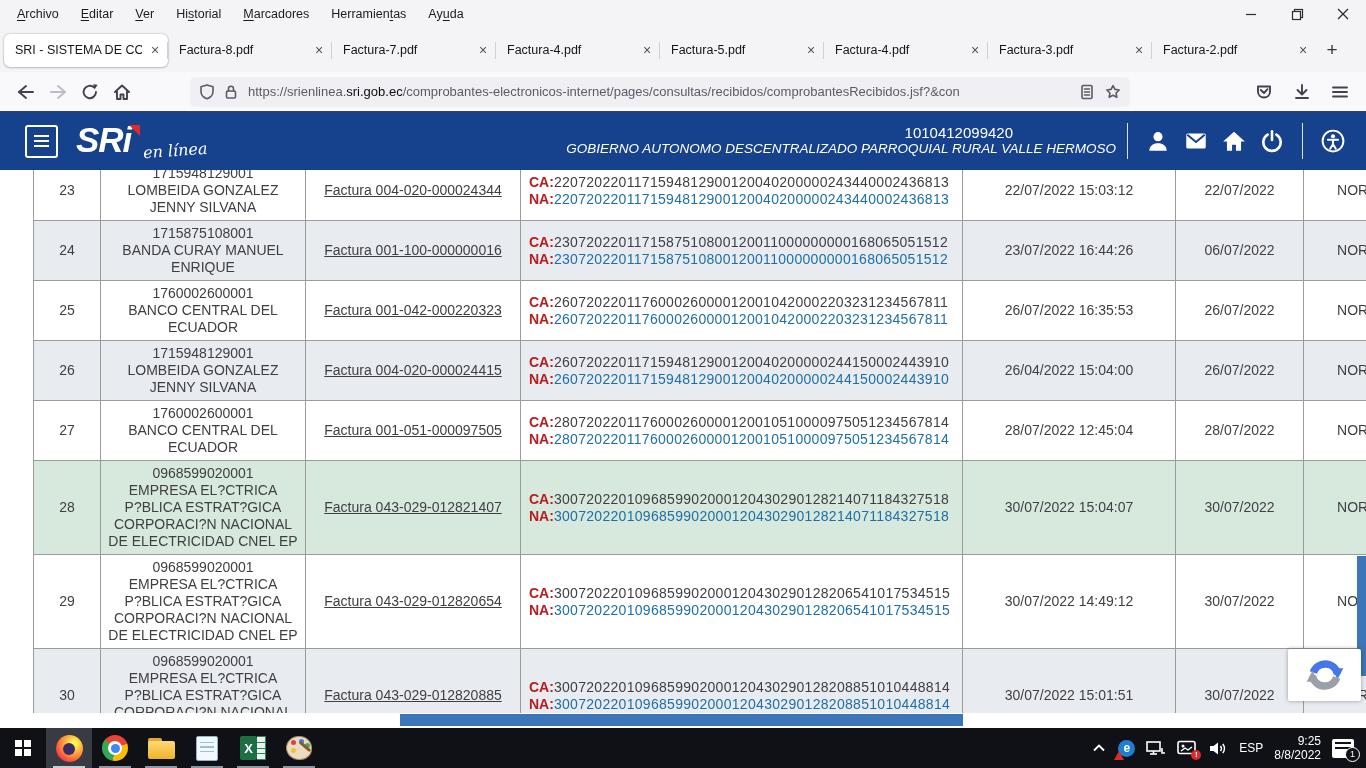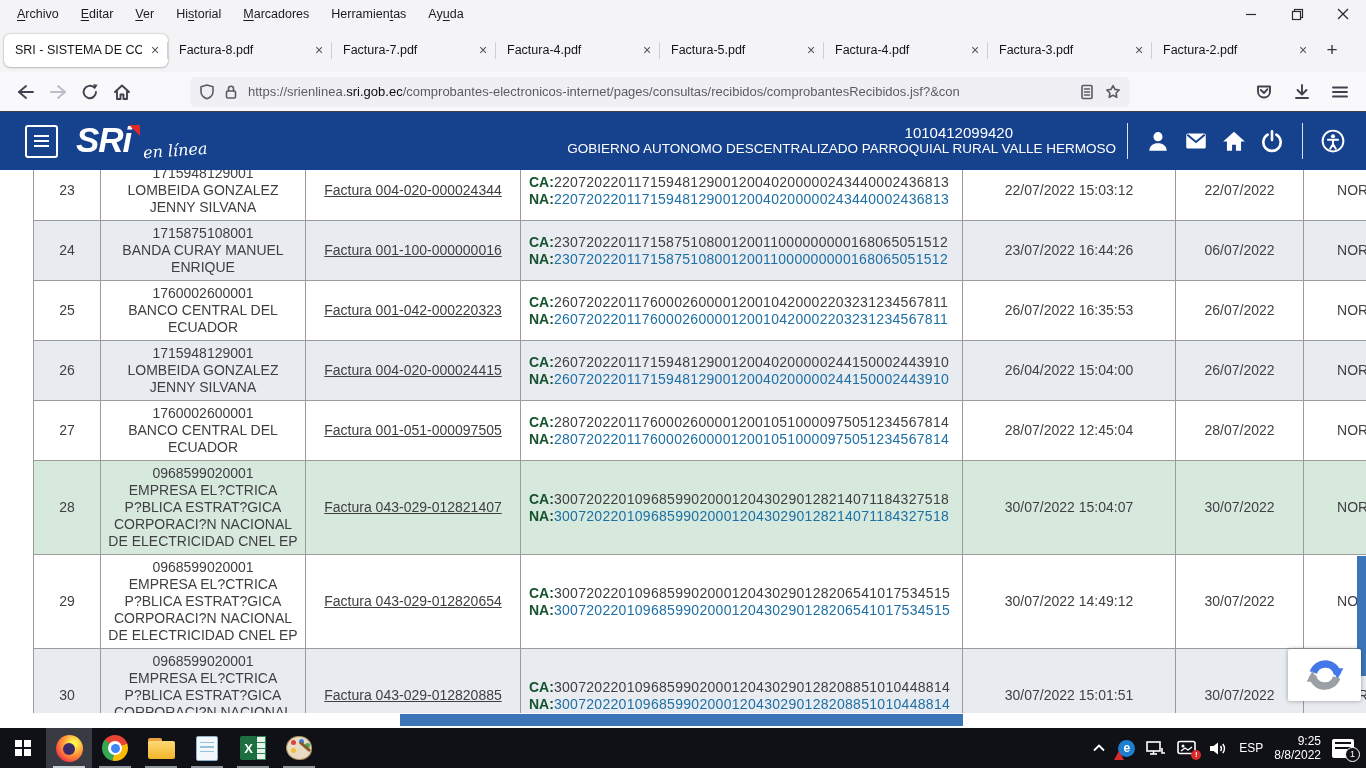--- a/index.html
+++ b/index.html
@@ -50,21 +50,21 @@
   .ham-box i { display:block; width:15px; height:2px; background:#fff; }
   .sri-logo { display:flex; align-items:flex-start; margin-left:18px; }
   .sri-word { font-style:italic; font-weight:bold; font-size:35px; letter-spacing:-1px; line-height:34px; }
   .sri-tri { width:0; height:0; border-top:11px solid #e02a2a; border-left:11px solid transparent;
     margin-left:-2px; margin-top:2px; }
   .sri-script { font-family:"DejaVu Serif", serif; font-style:italic; font-size:16px;
     margin-left:3px; margin-top:18px; transform:rotate(-4deg); }
   .hdr-right { margin-left:auto; display:flex; align-items:center; padding-right:14px; }
   .hdr-id { text-align:right; line-height:16px; }
   .hdr-ruc { font-size:15px; padding-right:103px; }
-  .hdr-entity { font-size:13.5px; }
+  .hdr-entity { font-size:13.5px;font-style:italic; }
   .hdr-sep { width:1px; height:36px; background:rgba(255,255,255,.85); margin:0 11px; }
   .hdr-ic { width:30px; height:30px; display:flex; align-items:center; justify-content:center; margin:0 4px; }
   .hdr-ic svg { width:26px; height:26px; }
 
   
   .table-viewport { position:absolute; top:170px; left:0; right:0; height:543px; overflow:hidden; background:#fff; }
   .tbl { margin-left:33px; margin-top:-9px; width:1398px; border-left:1px solid #9b9b9b; }
   .trow { display:flex; border-bottom:1px solid #9b9b9b; background:#fff; }
   .trow.shaded { background:#e8ebf0; }
   .trow.selected { background:#d7e9dd; }
@@ -72,21 +72,21 @@
     align-items:center; text-align:center; font-size:14px; color:#3f3f43; line-height:17px; padding:4px; }
   .c-num { width:67px; }
   .c-name { width:205px; }
   .c-doc { width:215px;text-decoration:underline; }
   .c-ca { width:442px; align-items:flex-start; text-align:left; padding-left:8px; }
   .c-auth { width:213px; }
   .c-issue { width:128px; }
   .c-status { width:127px; }
   .nm { white-space:pre-line; }
   .ca-line { white-space:nowrap; letter-spacing:.3px; }
-  .ca-line b { color:#14532d; letter-spacing:0; }
+  .ca-line b { color:#b91c1c; letter-spacing:0; }
   .na-val { color:#1d6fa5; text-decoration:none; }
 
   
   .bottom-strip { position:absolute; top:713px; left:0; right:0; height:15px; background:#fff; }
   .hscroll-thumb { position:absolute; left:400px; top:1px; width:563px; height:12px; background:#3c76b8; }
   .vscroll-thumb { position:absolute; right:0; top:556px; width:9px; height:120px; background:#3c76b8; }
   .recaptcha { position:absolute; left:1288px; top:649px; width:73px; height:52px; background:#fff;
     border-radius:2px; box-shadow:0 0 4px rgba(0,0,0,.35); display:flex; align-items:center;
     justify-content:center; z-index:5; }
 

